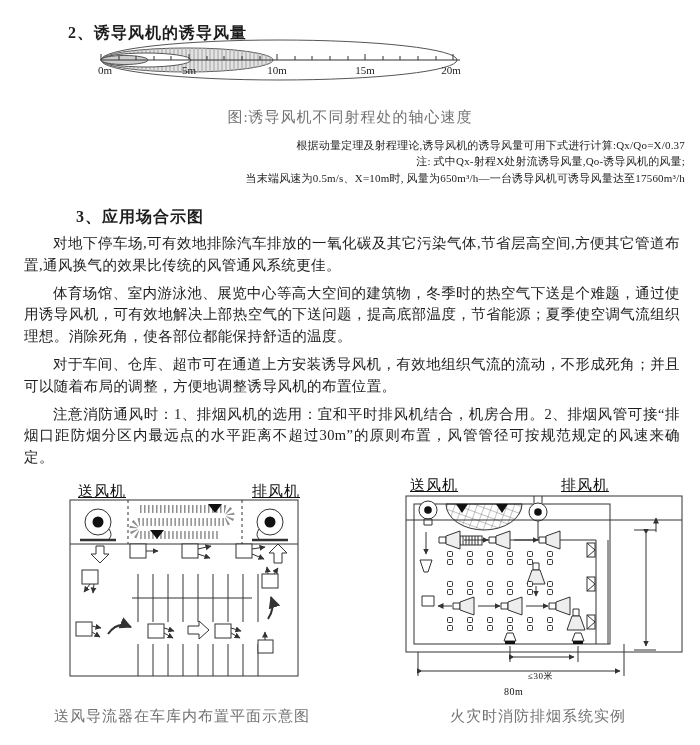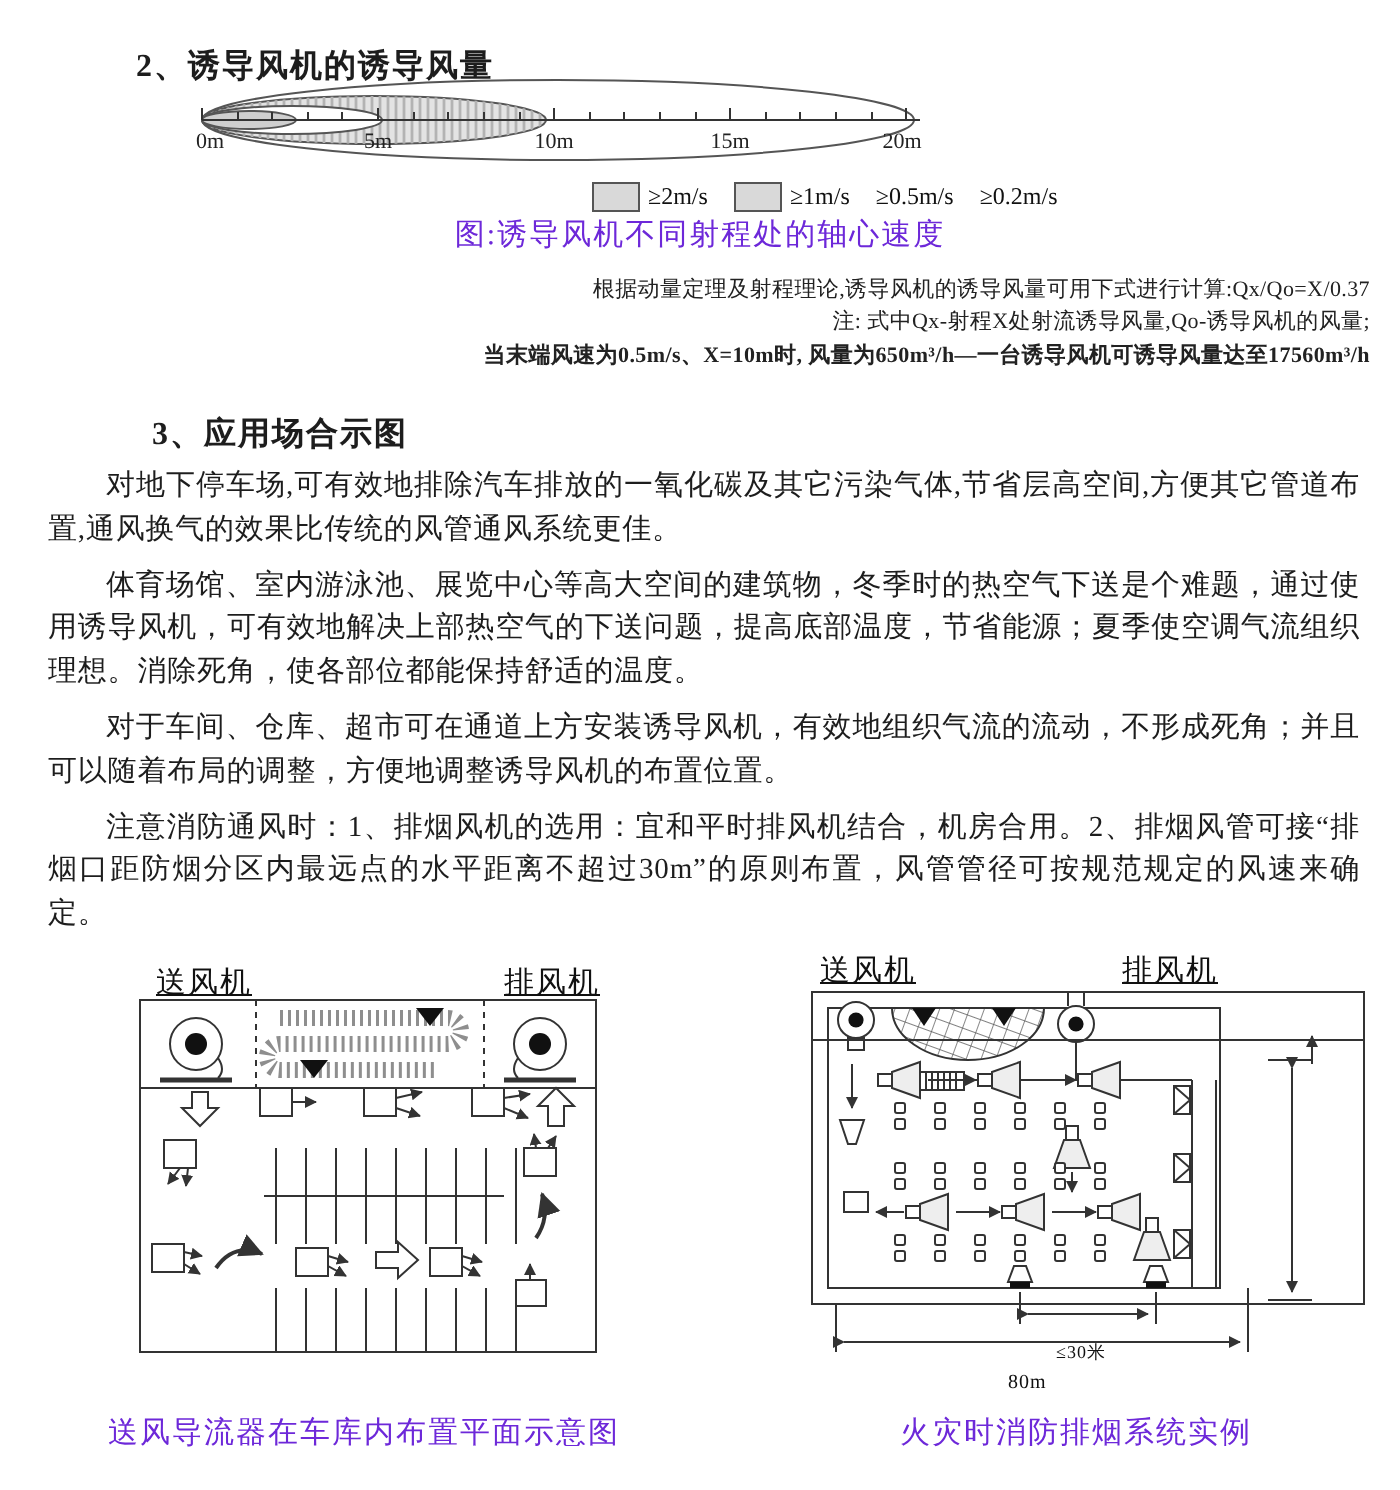--- a/index.html
+++ b/index.html
@@ -1,21 +1,21 @@
 <!DOCTYPE html>
 <html><head>
 <meta charset="utf-8">
 <style>
   html,body{margin:0;padding:0;background:#fff;}
   .page{position:relative;width:700px;height:745px;background:#ffffff;overflow:hidden;
         font-family:"Liberation Serif","DejaVu Serif",serif;color:#1d1d1d;}
   .abs{position:absolute;}
   .h2{font-size:16px;font-weight:700;letter-spacing:1px;}
   .notes{font-size:11px;line-height:15.5px;color:#222;letter-spacing:.2px;}
-  .cap{font-size:15px;letter-spacing:1px;text-align:center;color:#6d28d9;}
+  .cap{font-size:15px;letter-spacing:1px;text-align:center;color:#737373;}
   .legend{display:flex;align-items:center;gap:7px;font-size:12px;color:#111;}
   .legend .sw{display:inline-block;width:22px;height:13px;background:#d9d9d9;border:1px solid #555;margin-right:4px;vertical-align:middle;}
   .legend .item{display:flex;align-items:center;margin-right:6px;white-space:nowrap;}
   .paras{width:656px;font-size:14.5px;line-height:21.8px;text-align:justify;letter-spacing:.4px;}
   .paras p{margin:0 0 6px 0;text-indent:2em;}
   .figlabel{position:absolute;font-size:15px;letter-spacing:1px;color:#111;white-space:nowrap;text-decoration:underline;}
   .tinylabel{position:absolute;font-size:9px;color:#111;white-space:nowrap;letter-spacing:.5px;margin-top:12px;}
   .vert{writing-mode:vertical-rl;letter-spacing:2px;}
   svg{display:block;}
   .ln{stroke:#333;stroke-width:1;fill:none;}
@@ -44,43 +44,27 @@
       <text x="277" y="48" font-size="11" text-anchor="middle" fill="#222">15m</text>
       <text x="363" y="48" font-size="11" text-anchor="middle" fill="#222">20m</text>
       <defs>
         <pattern id="vh" width="4" height="8" patternUnits="userSpaceOnUse">
           <path d="M2,0V8" stroke="#b3b3b3" stroke-width="1.4"></path>
         </pattern>
       </defs>
     </svg>
   </div>
 
-  <div class="abs legend" style="left:296px;top:91px;">
-    <span class="item">
-        <span class="sw"></span>
-        <span>≥2m/s</span>
-      </span>
-    <span class="item">
-        <span class="sw"></span>
-        <span>≥1m/s</span>
-      </span>
-    <span class="item">
-        <span>≥0.5m/s</span>
-      </span>
-    <span class="item">
-        <span>≥0.2m/s</span>
-      </span>
-  </div>
 
   <div class="abs cap" style="left:220px;top:108px;width:260px;">图:诱导风机不同射程处的轴心速度</div>
 
   <div class="abs notes" style="left:25px;top:138px;width:660px;text-align:right;">
     <div>根据动量定理及射程理论,诱导风机的诱导风量可用下式进行计算:Qx/Qo=X/0.37</div>
     <div>注: 式中Qx-射程X处射流诱导风量,Qo-诱导风机的风量;</div>
-    <div style="margin-top:2px;font-weight:bold;">当末端风速为0.5m/s、X=10m时, 风量为650m³/h—一台诱导风机可诱导风量达至17560m³/h</div>
+    <div style="margin-top:2px;">当末端风速为0.5m/s、X=10m时, 风量为650m³/h—一台诱导风机可诱导风量达至17560m³/h</div>
   </div>
 
   <div class="abs h2" style="left:60px;top:207px;margin-left:16px;">3、应用场合示图</div>
 
   <div class="abs paras" style="left:24px;top:233px;">
     <p>对地下停车场,可有效地排除汽车排放的一氧化碳及其它污染气体,节省层高空间,方便其它管道布置,通风换气的效果比传统的风管通风系统更佳。</p>
     <p>体育场馆、室内游泳池、展览中心等高大空间的建筑物，冬季时的热空气下送是个难题，通过使用诱导风机，可有效地解决上部热空气的下送问题，提高底部温度，节省能源；夏季使空调气流组织理想。消除死角，使各部位都能保持舒适的温度。</p>
     <p>对于车间、仓库、超市可在通道上方安装诱导风机，有效地组织气流的流动，不形成死角；并且可以随着布局的调整，方便地调整诱导风机的布置位置。</p>
     <p>注意消防通风时：1、排烟风机的选用：宜和平时排风机结合，机房合用。2、排烟风管可接“排烟口距防烟分区内最远点的水平距离不超过30m”的原则布置，风管管径可按规范规定的风速来确定。</p>
   </div>

